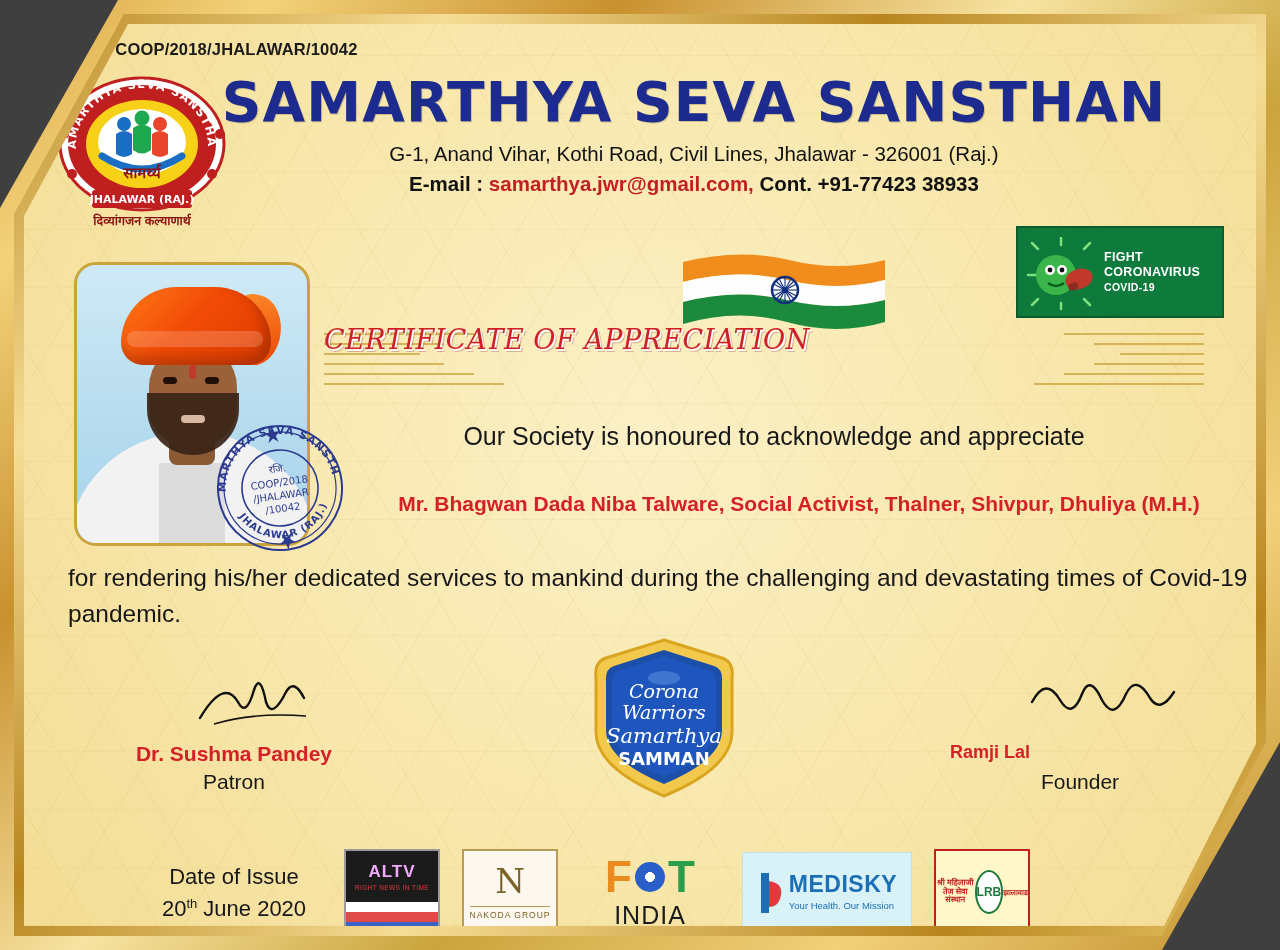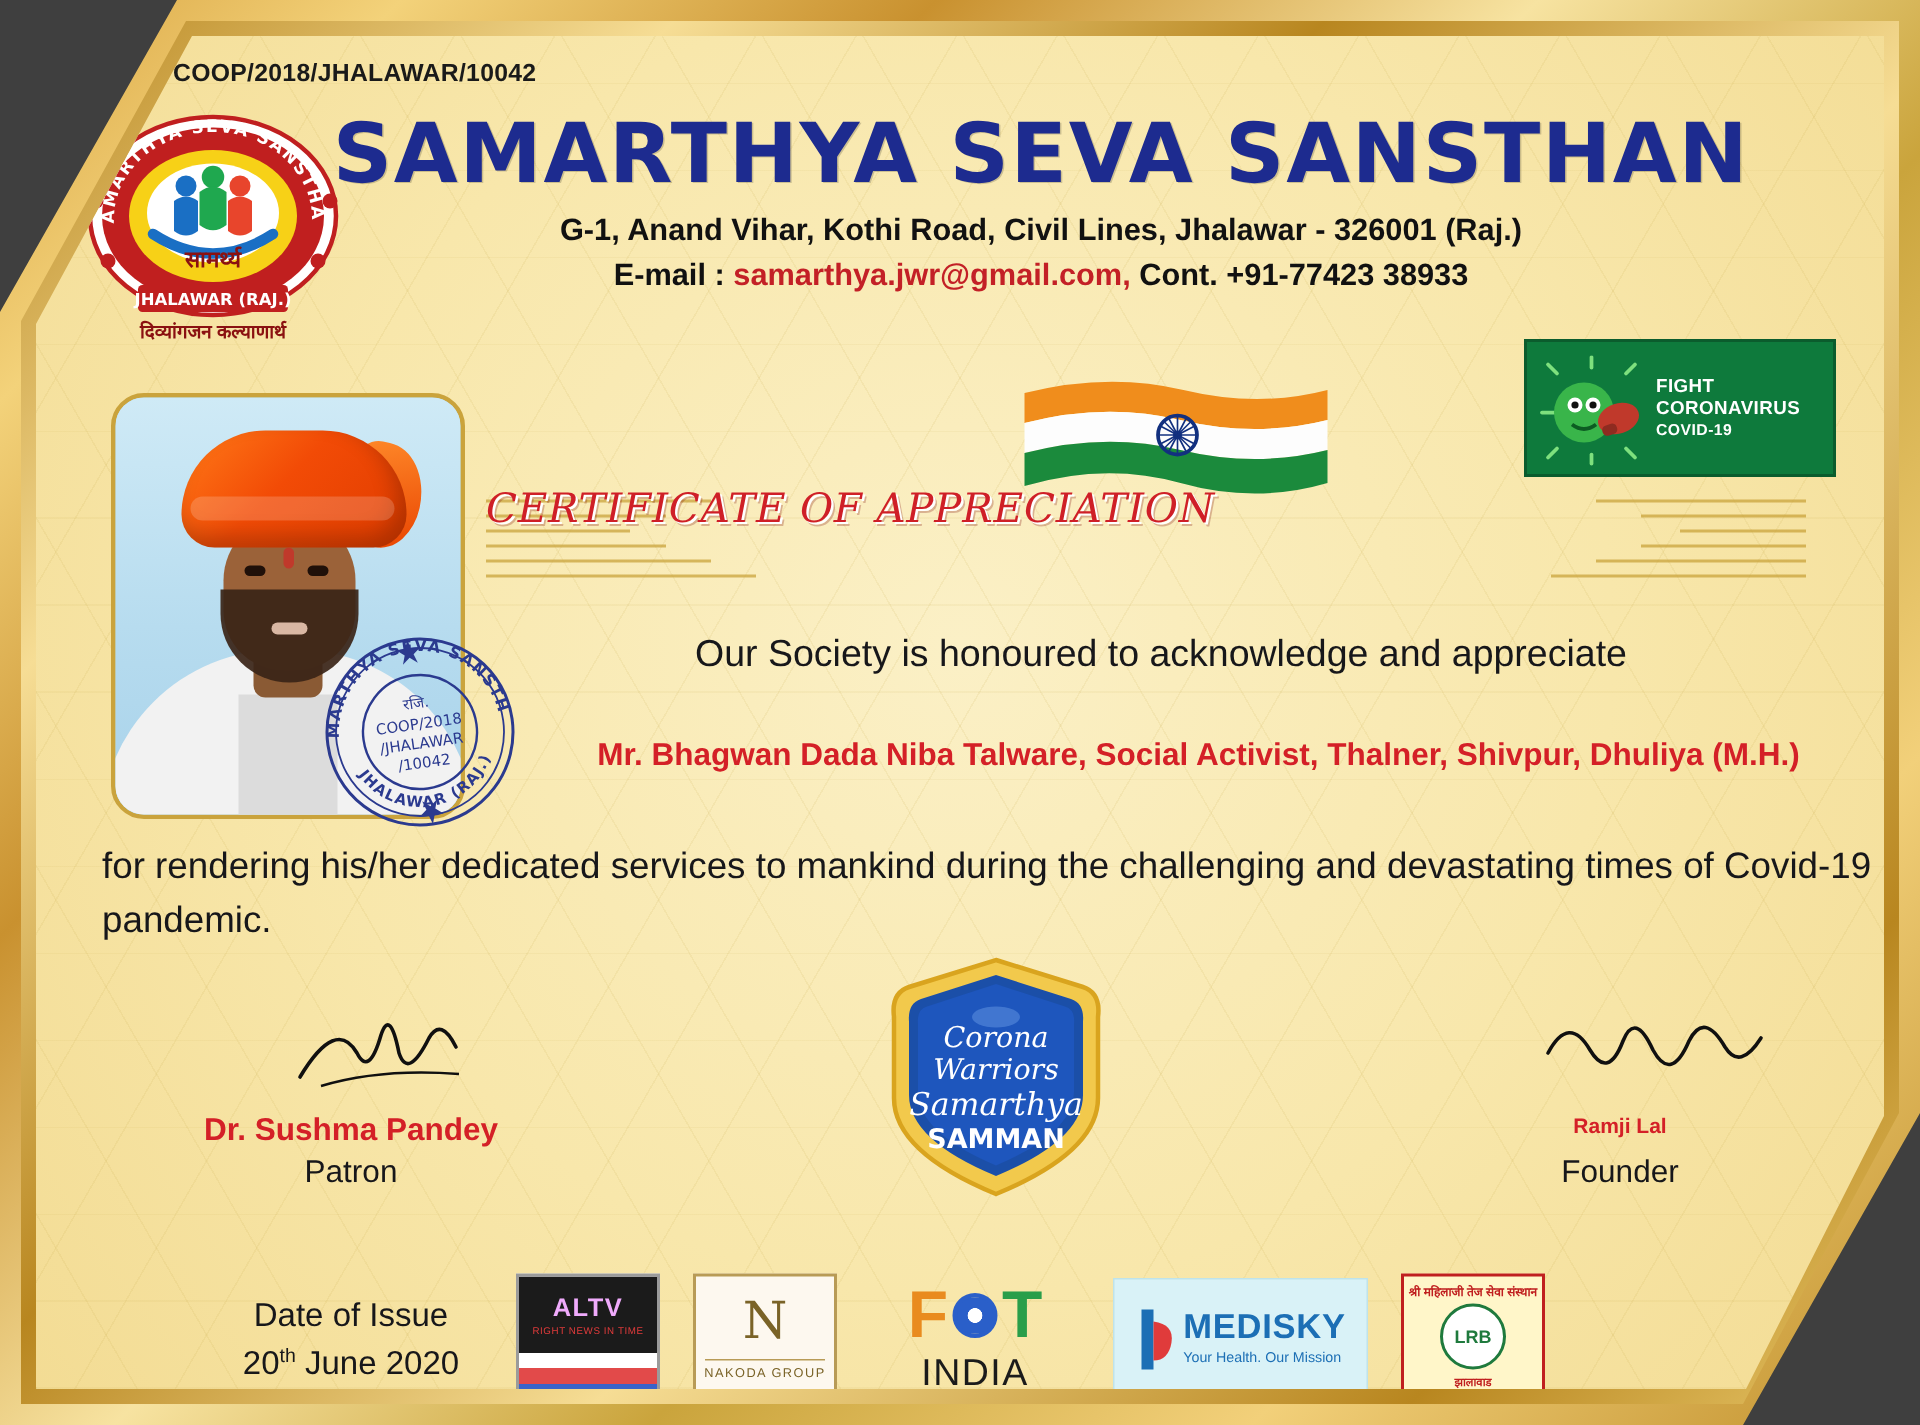--- a/index.html
+++ b/index.html
@@ -106,21 +106,21 @@
     font-family: "DejaVu Sans", sans-serif;
     text-shadow: 1px 1px 0 rgba(0,0,0,.18);
     white-space: nowrap;
   }
   .org-addr {
     position: absolute;
     left: 190px; top: 118px;
     width: 960px;
     text-align: center;
     font-size: 20.5px;
-    font-weight: 700;
+    font-weight: 400;
     color: #111;
   }
   .org-contact {
     position: absolute;
     left: 190px; top: 148px;
     width: 960px;
     text-align: center;
     font-size: 20.5px;
     font-weight: 700;
     color: #111;
@@ -319,22 +319,22 @@
     left: 60px; top: 746px;
     width: 300px;
     text-align: center;
     font-size: 21px;
     color: #17171a;
   }
   .sig-right-name {
     position: absolute;
     right: 46px; top: 718px;
     width: 260px;
-    text-align: center;
-    font-size: 14px;
+    text-align: left;
+    font-size: 18px;
     font-weight: 700;
     color: #d42027;
   }
   .sig-right-role {
     position: absolute;
     right: 46px; top: 746px;
     width: 260px;
     text-align: center;
     font-size: 21px;
     color: #17171a;
@@ -427,21 +427,21 @@
   }
   .sp-medisky .mark { width: 26px; height: 42px; position:relative; }
   .sp-medisky .txt { display:flex; flex-direction:column; }
   .sp-medisky .m1 { font-size: 23px; font-weight:700; color:#1c6fb5; letter-spacing:.5px; line-height:1; }
   .sp-medisky .m2 { font-size: 9.5px; color:#1c6fb5; margin-top:4px; }
 
   .sp-last {
     width: 96px; height: 86px;
     background: #fff6c9;
     border: 2px solid #c01f1f;
-    display:flex; flex-direction:column; align-items:center; justify-content:center;
+    display:flex; flex-direction:row; align-items:center; justify-content:center;
   }
   .sp-last .hd { font-size: 8px; color:#c01f1f; font-weight:700; text-align:center; line-height:1.1;}
   .sp-last .circ {
     width: 40px; height: 40px; border-radius:50%;
     border: 2px solid #1f7a3d;
     display:flex;align-items:center;justify-content:center;
     font-size: 12px; font-weight:800; color:#1f7a3d;
     margin: 3px 0;
     background:#fff;
   }

